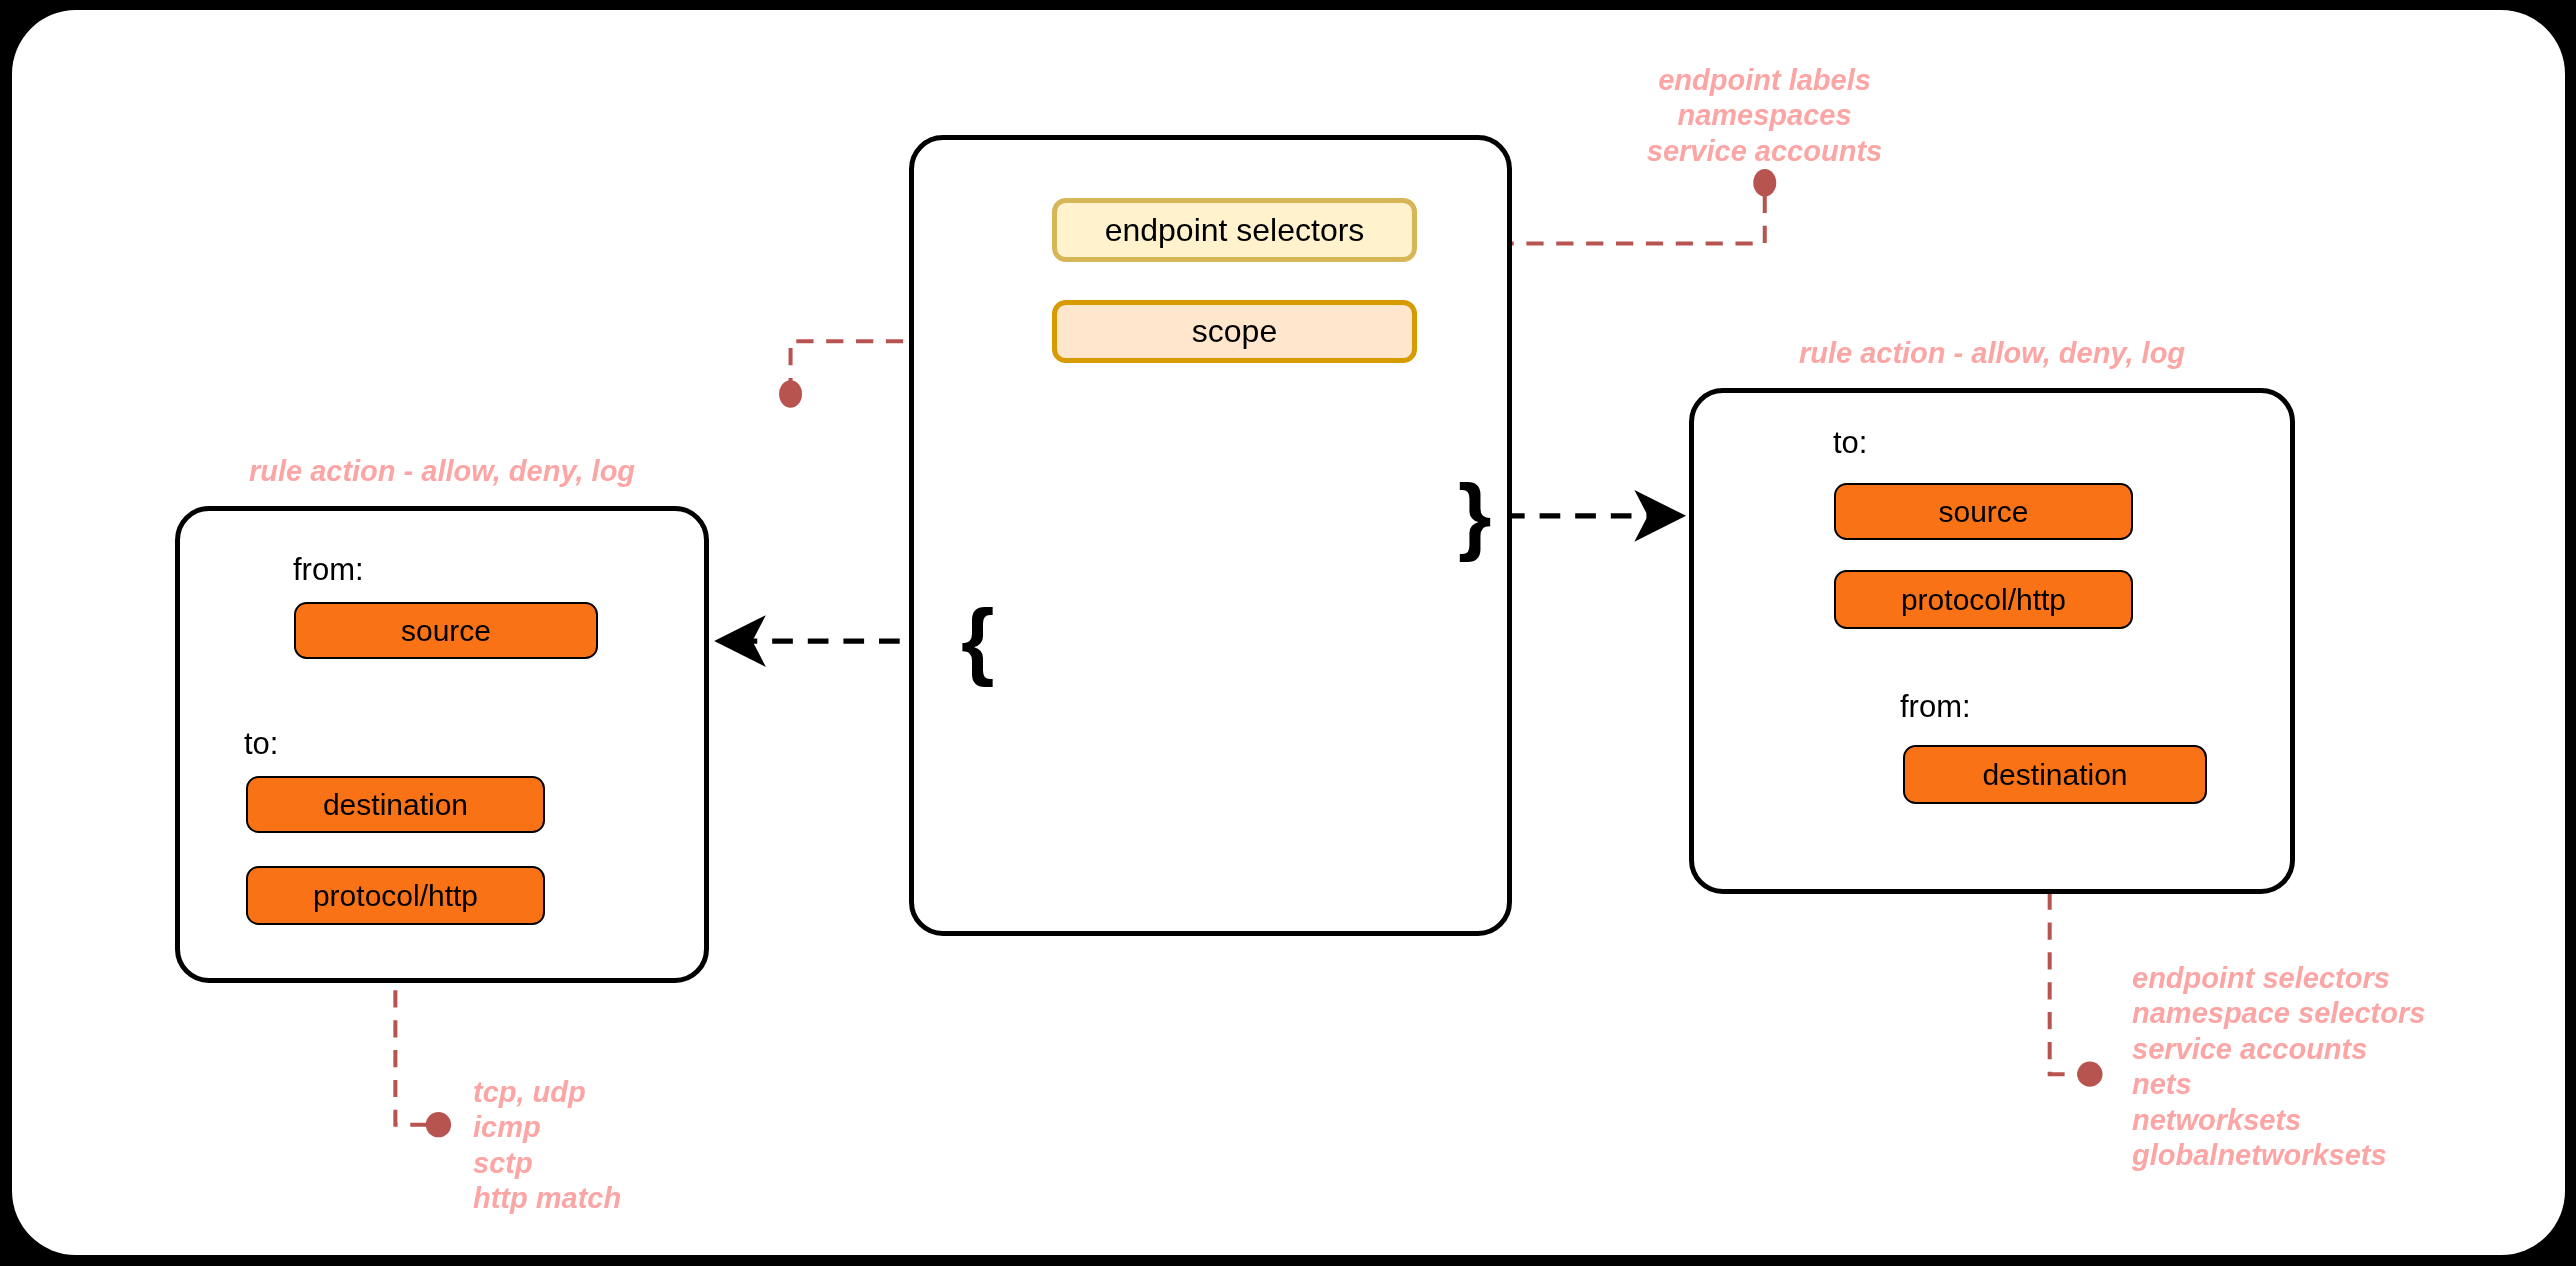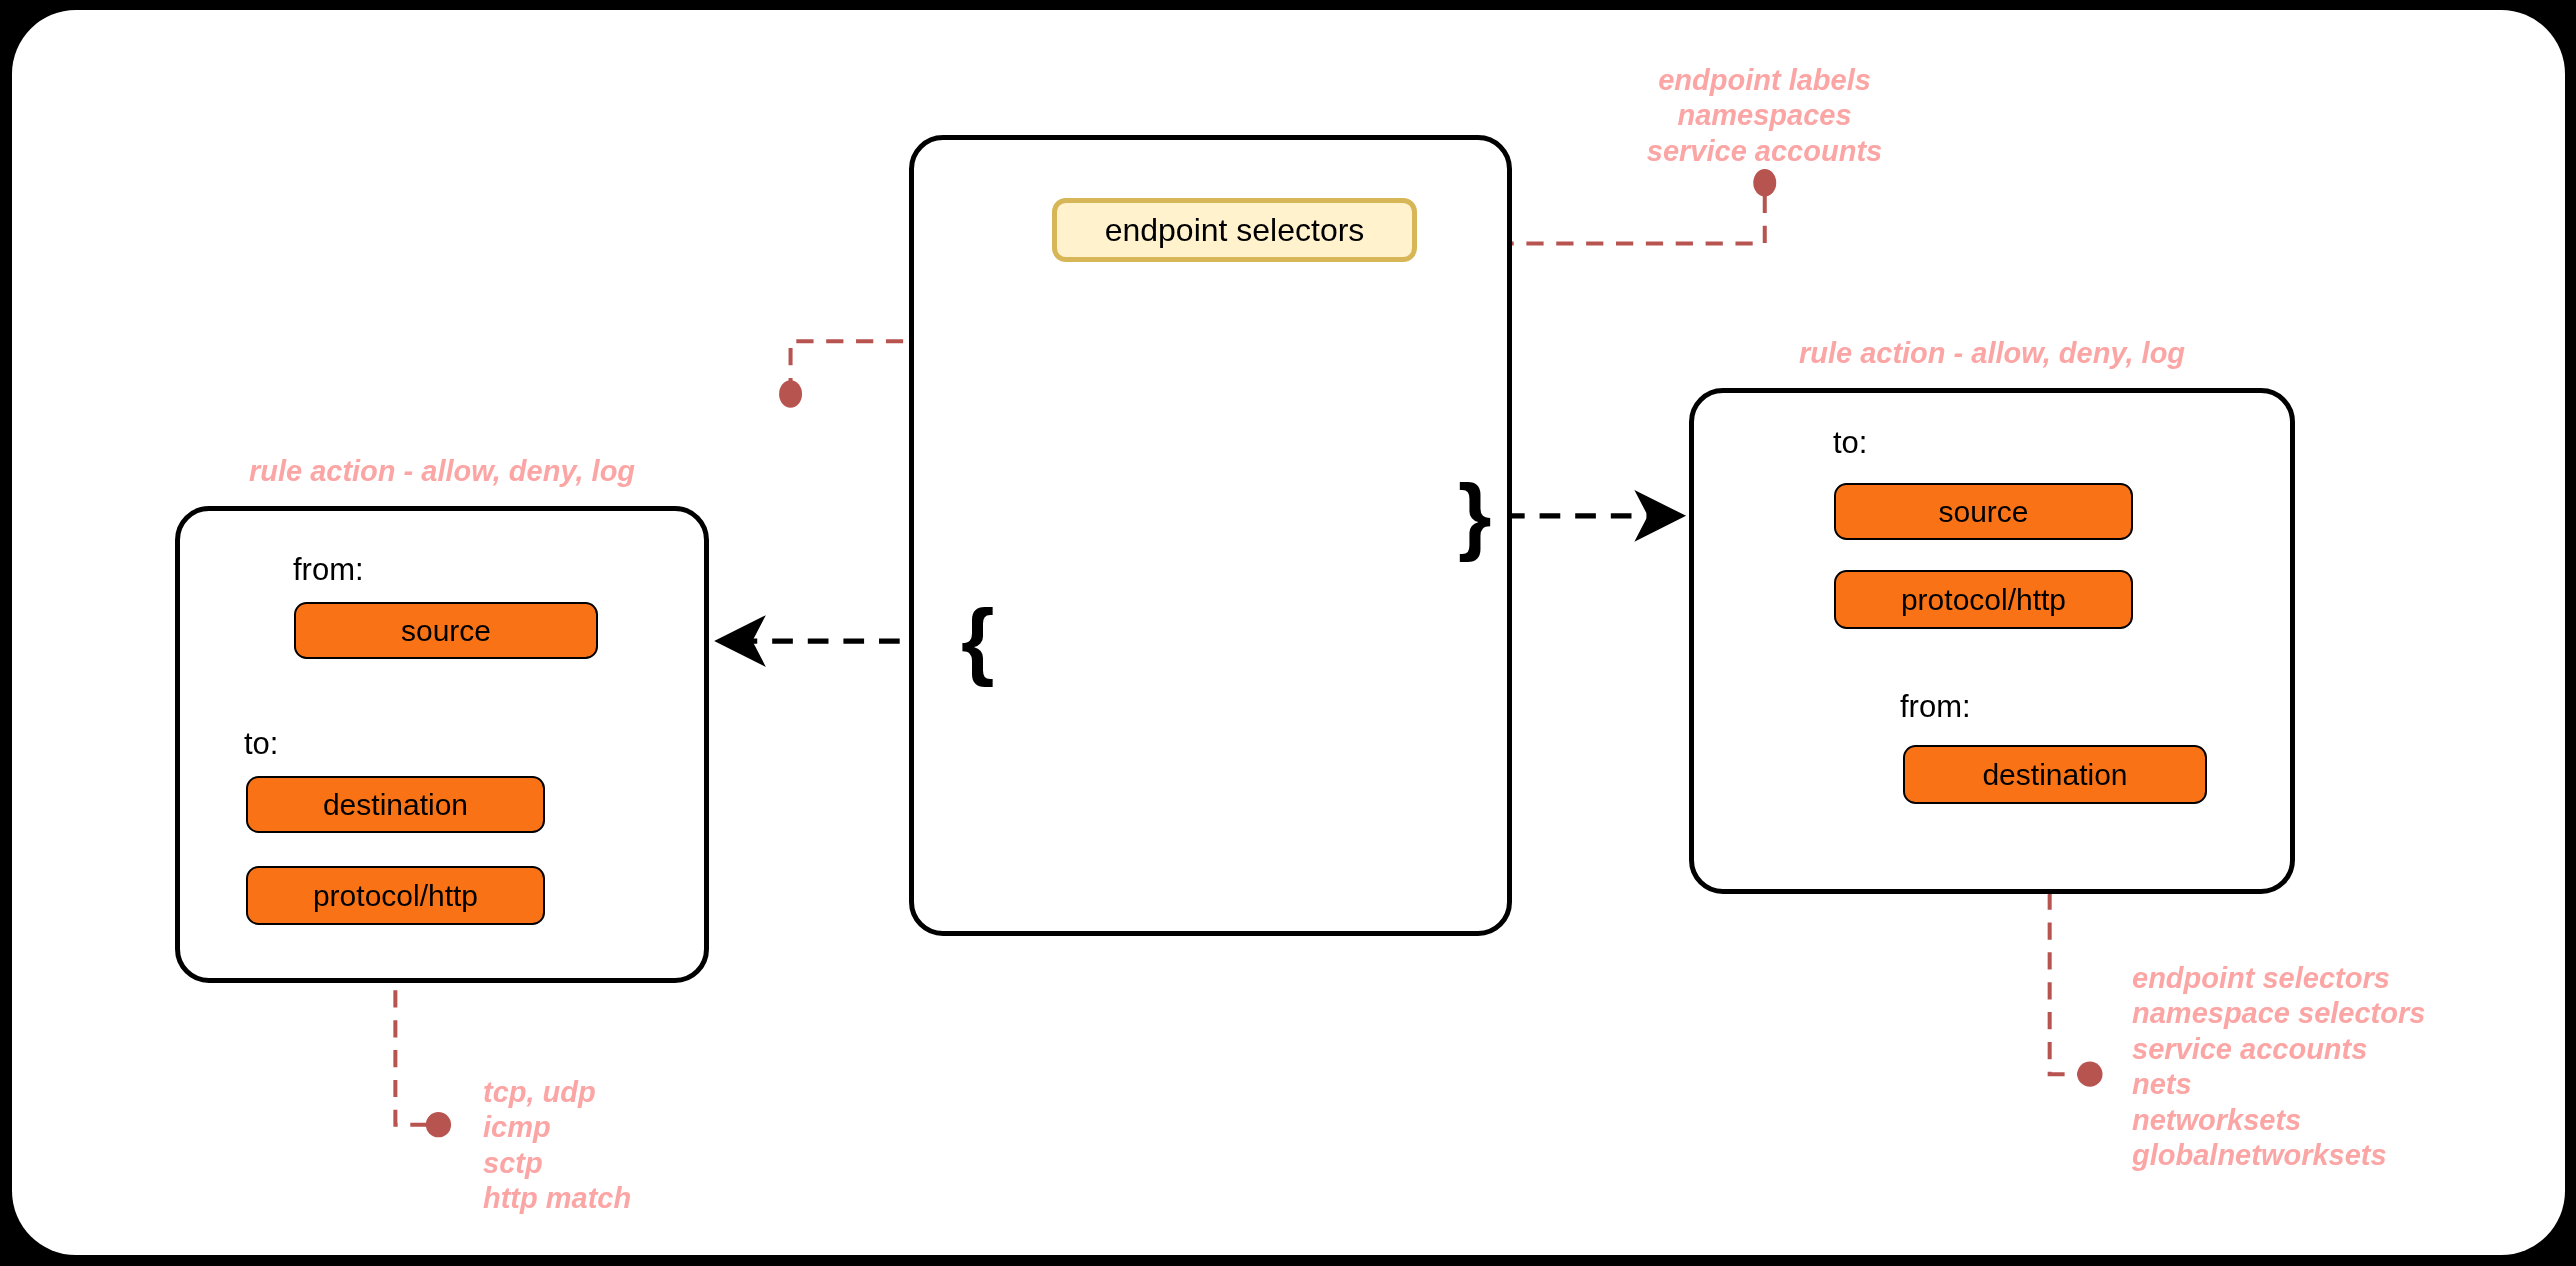--- a/index.html
+++ b/index.html
@@ -87,20 +87,23 @@
       <path d="M1690,1116 L1288,1116" fill="none" stroke="#000" stroke-width="9" stroke-dasharray="36,26" marker-end="url(#arrowR)"></path>
     </g>
   </svg>
 
   <div class="node bigbox" style="left:909px;top:135px;width:603px;height:801px;"></div>
 
   <div class="node yellowbox" style="left:1052px;top:198px;width:365px;height:64px;">
     <span>endpoint selectors</span>
   </div>
 
+  <div class="node orangebox" style="left:1052px;top:300px;width:365px;height:63px;">
+    <span>scope</span>
+  </div>
 
 
 
   <div class="lbl" style="left:1458px;top:471px;font-size:86px;font-weight:bold;line-height:1;">}</div>
   <div class="lbl" style="left:961px;top:596px;font-size:86px;font-weight:bold;line-height:1;">{</div>
 
   <div class="ann center" style="left:175px;top:454px;width:534px;font-size:29px;">rule action - allow, deny, log</div>
 
   <div class="node bigbox" style="left:175px;top:506px;width:534px;height:477px;"></div>
 
@@ -138,21 +141,21 @@
 
   <div class="node plainbox" style="left:1903px;top:745px;width:304px;height:59px;">
     <span>destination</span>
   </div>
 
   <div class="ann center" style="left:1592px;top:63px;width:345px;">endpoint labels
 namespaces
 service accounts</div>
 
 
-  <div class="ann left" style="left:483px;top:1075px;width:402px;">tcp, udp
+  <div class="ann left" style="left:473px;top:1075px;width:402px;">tcp, udp
 icmp
 sctp
 http match</div>
 
   <div class="ann left" style="left:2132px;top:961px;width:437px;">endpoint selectors
 namespace selectors
 service accounts
 nets
 networksets
 globalnetworksets</div>

